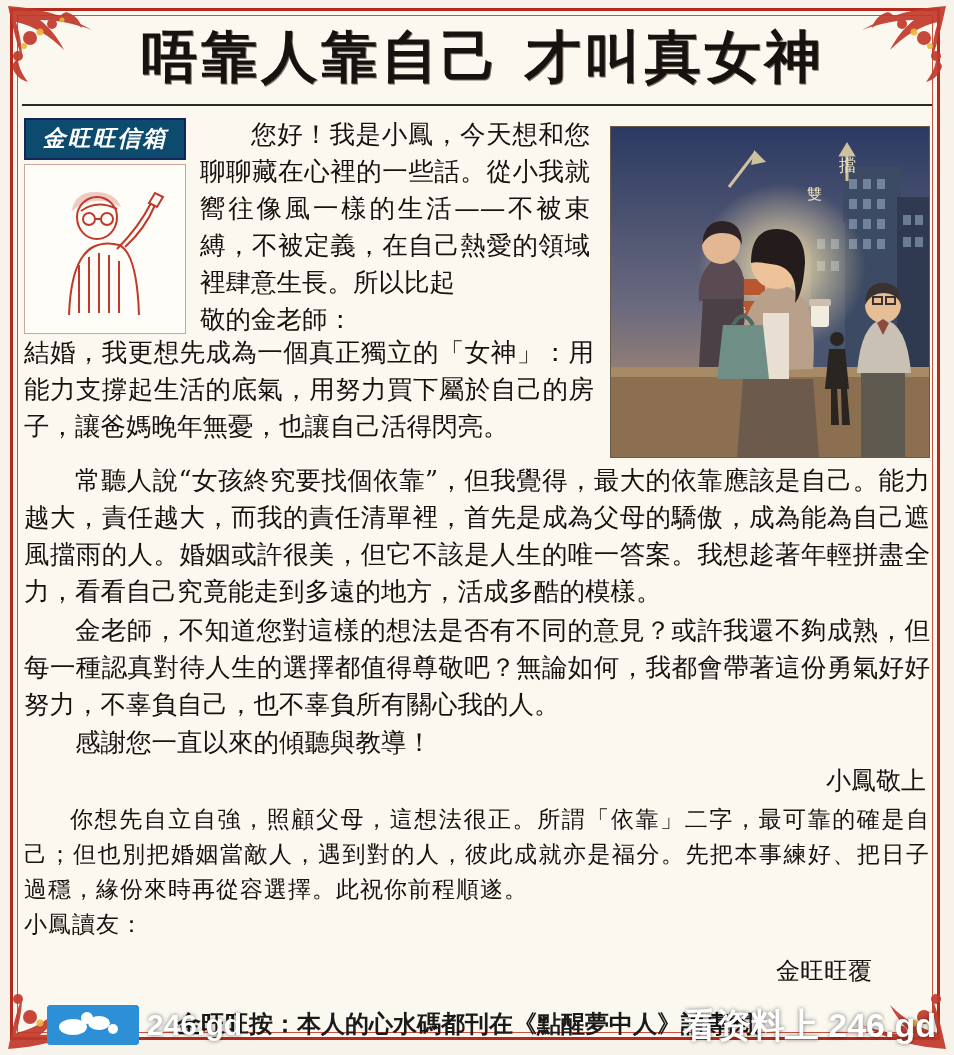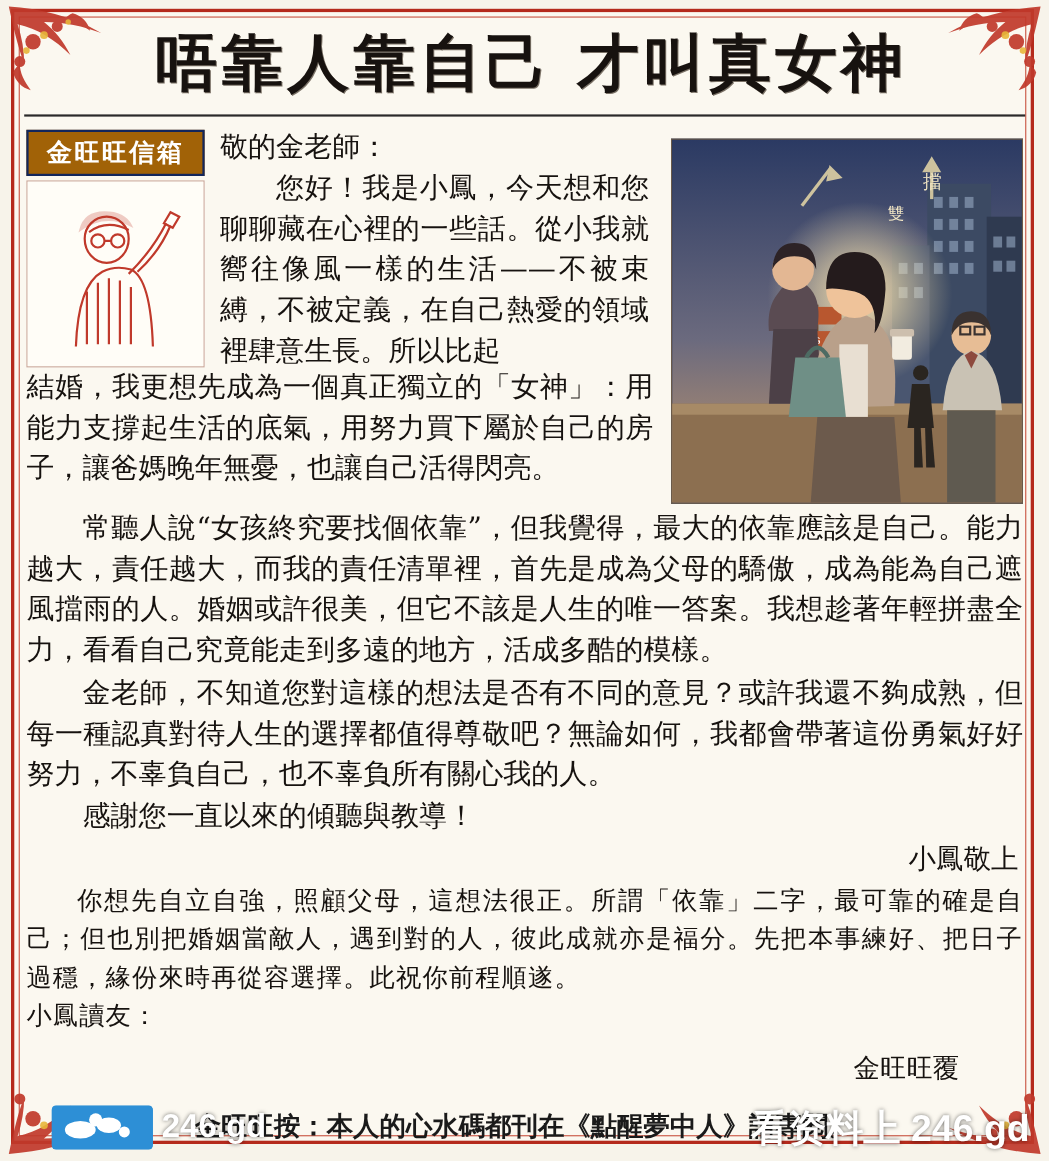--- a/index.html
+++ b/index.html
@@ -87,29 +87,30 @@
   }
 
   
   .logo-block {
     position: absolute;
     left: 2px;
     top: 6px;
     width: 162px;
   }
   .logo-title {
-    background: #a16207;
+    background: #0c4a6e;
     color: #ffffff;
     font-family: "DejaVu Serif", serif;
     font-weight: bold;
     font-size: 23px;
     letter-spacing: 2px;
     text-align: center;
     padding: 3px 0 4px 0;
     border: 2px solid #12265c;
+    font-style: italic;
   }
   .logo-art {
     margin-top: 4px;
     height: 168px;
     border: 1px solid #caa79b;
     background: #fffdf7;
     position: relative;
     overflow: hidden;
   }
   .logo-art svg { position:absolute; left:0; top:0; }
@@ -444,22 +445,22 @@
           <circle cx="226" cy="212" r="7"></circle>
           <path d="M218 222 h16 l4 40 h-24z"></path>
           <path d="M220 262 h6 l2 36 h-8z"></path>
           <path d="M230 262 h6 l3 36 h-8z"></path>
         </g>
       </svg>
     </div>
 
     <div class="letter">
       <div class="col-mid">
+        <p class="para p-indent">您好！我是小鳳，今天想和您聊聊藏在心裡的一些話。從小我就嚮往像風一樣的生活——不被束縛，不被定義，在自己熱愛的領域裡肆意生長。所以比起</p>
         <p class="para">敬的金老師：</p>
-        <p class="para p-indent">您好！我是小鳳，今天想和您聊聊藏在心裡的一些話。從小我就嚮往像風一樣的生活——不被束縛，不被定義，在自己熱愛的領域裡肆意生長。所以比起</p>
       </div>
 
       <div class="col-left-wide">
         <p class="para">結婚，我更想先成為一個真正獨立的「女神」：用能力支撐起生活的底氣，用努力買下屬於自己的房子，讓爸媽晚年無憂，也讓自己活得閃亮。</p>
       </div>
 
       <div class="full-width" id="para-main">
         <p class="para p-indent">常聽人說“女孩終究要找個依靠”，但我覺得，最大的依靠應該是自己。能力越大，責任越大，而我的責任清單裡，首先是成為父母的驕傲，成為能為自己遮風擋雨的人。婚姻或許很美，但它不該是人生的唯一答案。我想趁著年輕拼盡全力，看看自己究竟能走到多遠的地方，活成多酷的模樣。</p>
       </div>
 

